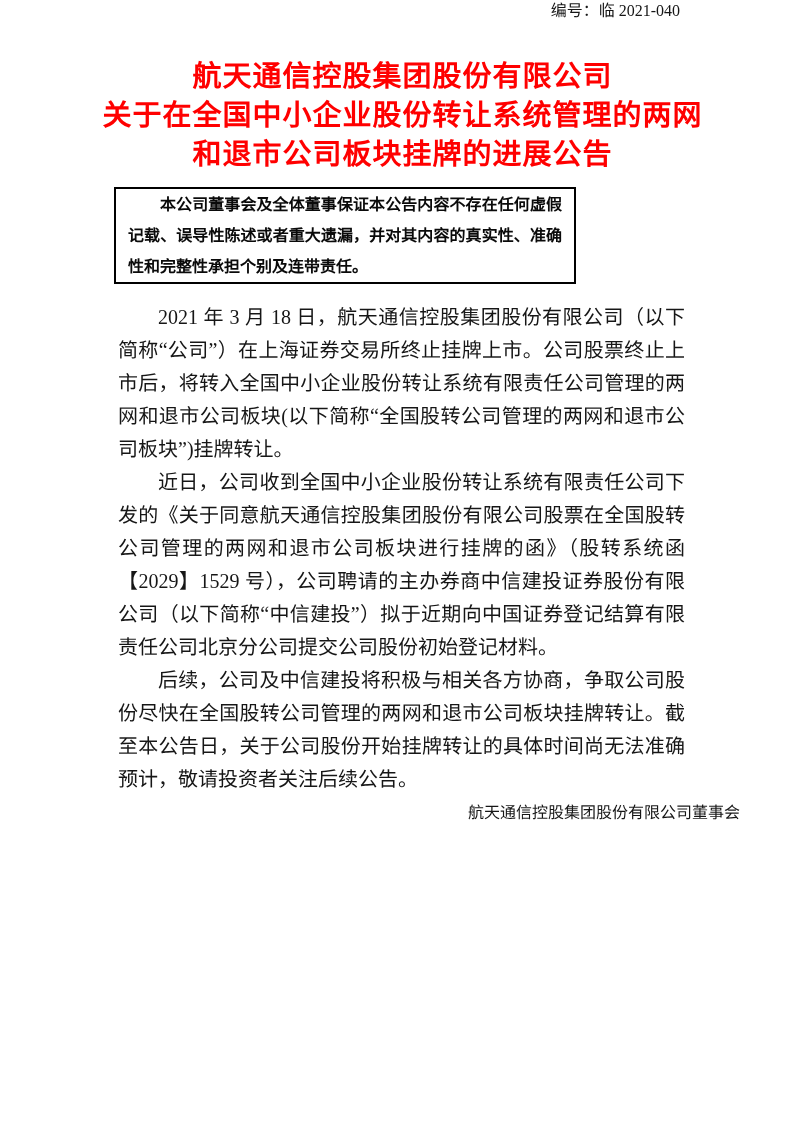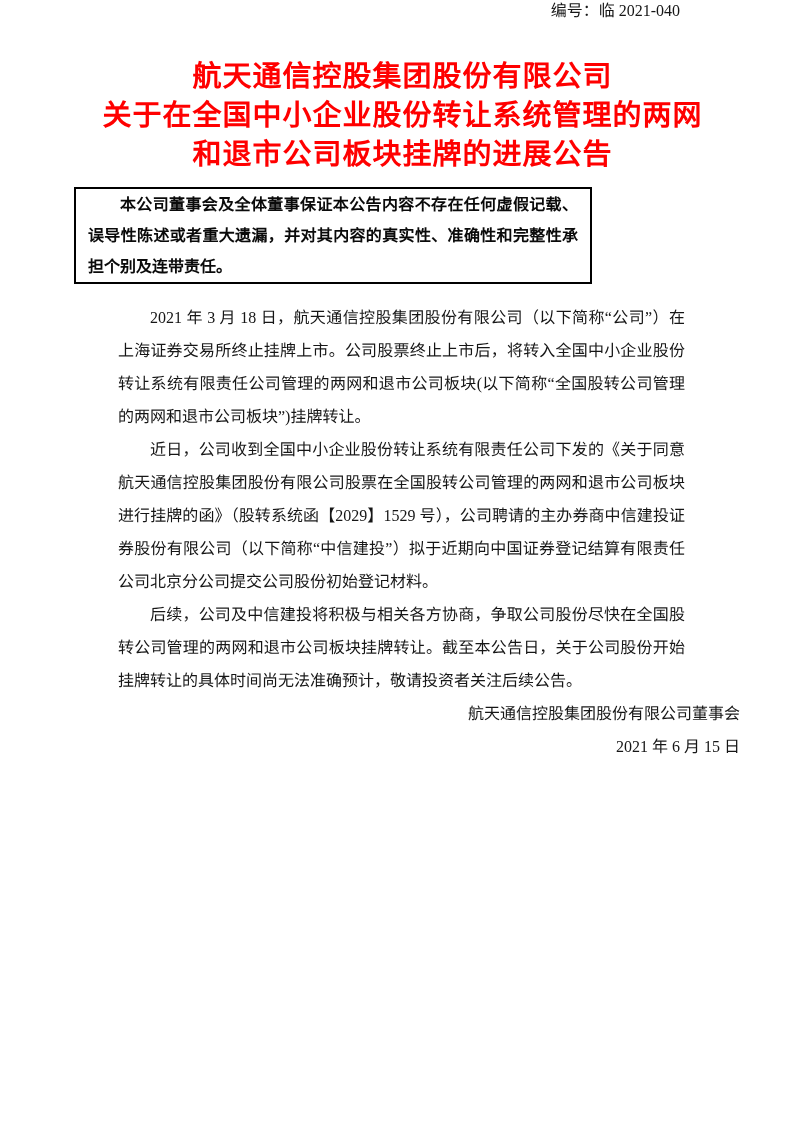--- a/index.html
+++ b/index.html
@@ -31,38 +31,38 @@
     font-weight: bold;
     font-size: 29px;
     line-height: 39px;
     font-family: "Liberation Serif", "DejaVu Serif", serif;
     letter-spacing: 1px;
   }
   .title-line { white-space: nowrap; margin-left: 12px; }
   .disclaimer-box {
     box-sizing: border-box;
     margin-top: 13px;
-    margin-left: 74px;
-    width: 518px;
+    margin-left: 114px;
+    width: 462px;
     border: 2px solid #000000;
     padding: 0 12px;
     font-family: "Liberation Sans", "DejaVu Sans", sans-serif;
     font-weight: bold;
     font-size: 16px;
     line-height: 31px;
     text-align: justify;
     text-indent: 2em;
     color: #0a0a0a;
   }
   .body-text {
     margin-top: 17px;
   }
   .body-text p {
     margin: 0 108px 0 118px;
-    font-size: 16px;
+    font-size: 20px;
     line-height: 33px;
     text-align: justify;
     text-indent: 2em;
     color: #161616;
   }
   .signature-block {
     padding-right: 53px;
     text-align: right;
     font-size: 16px;
     line-height: 33px;
@@ -88,16 +88,15 @@
   </div>
 
   <div class="body-text">
     <p>2021 年 3 月 18 日，航天通信控股集团股份有限公司（以下简称“公司”）在上海证券交易所终止挂牌上市。公司股票终止上市后，将转入全国中小企业股份转让系统有限责任公司管理的两网和退市公司板块(以下简称“全国股转公司管理的两网和退市公司板块”)挂牌转让。</p>
     <p>近日，公司收到全国中小企业股份转让系统有限责任公司下发的《关于同意航天通信控股集团股份有限公司股票在全国股转公司管理的两网和退市公司板块进行挂牌的函》（股转系统函【2029】1529 号），公司聘请的主办券商中信建投证券股份有限公司（以下简称“中信建投”）拟于近期向中国证券登记结算有限责任公司北京分公司提交公司股份初始登记材料。</p>
     <p>后续，公司及中信建投将积极与相关各方协商，争取公司股份尽快在全国股转公司管理的两网和退市公司板块挂牌转让。截至本公告日，关于公司股份开始挂牌转让的具体时间尚无法准确预计，敬请投资者关注后续公告。</p>
   </div>
 
   <div class="signature-block">
     <div>航天通信控股集团股份有限公司董事会</div>
-    <div>2021 年 6 月 15 日</div>
   </div>
 
 </div>
 
 </body></html>

